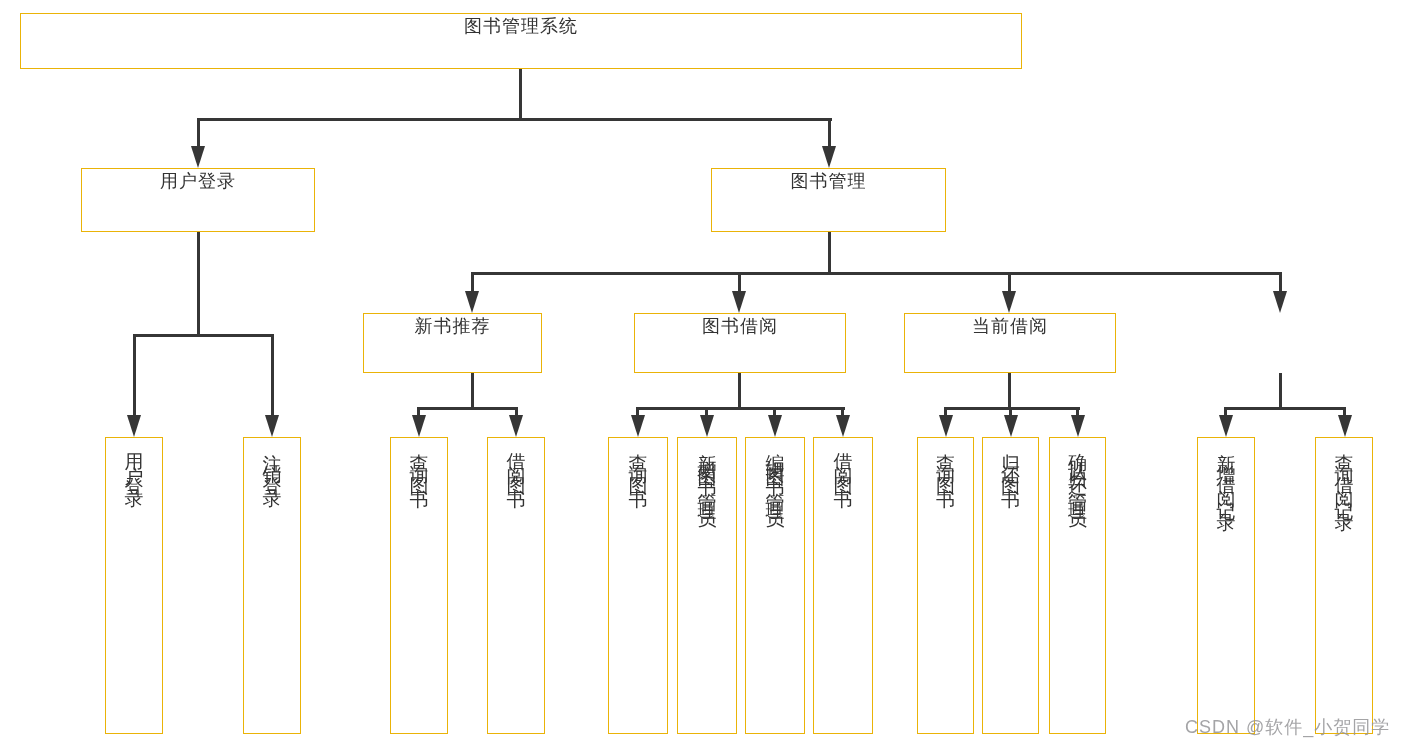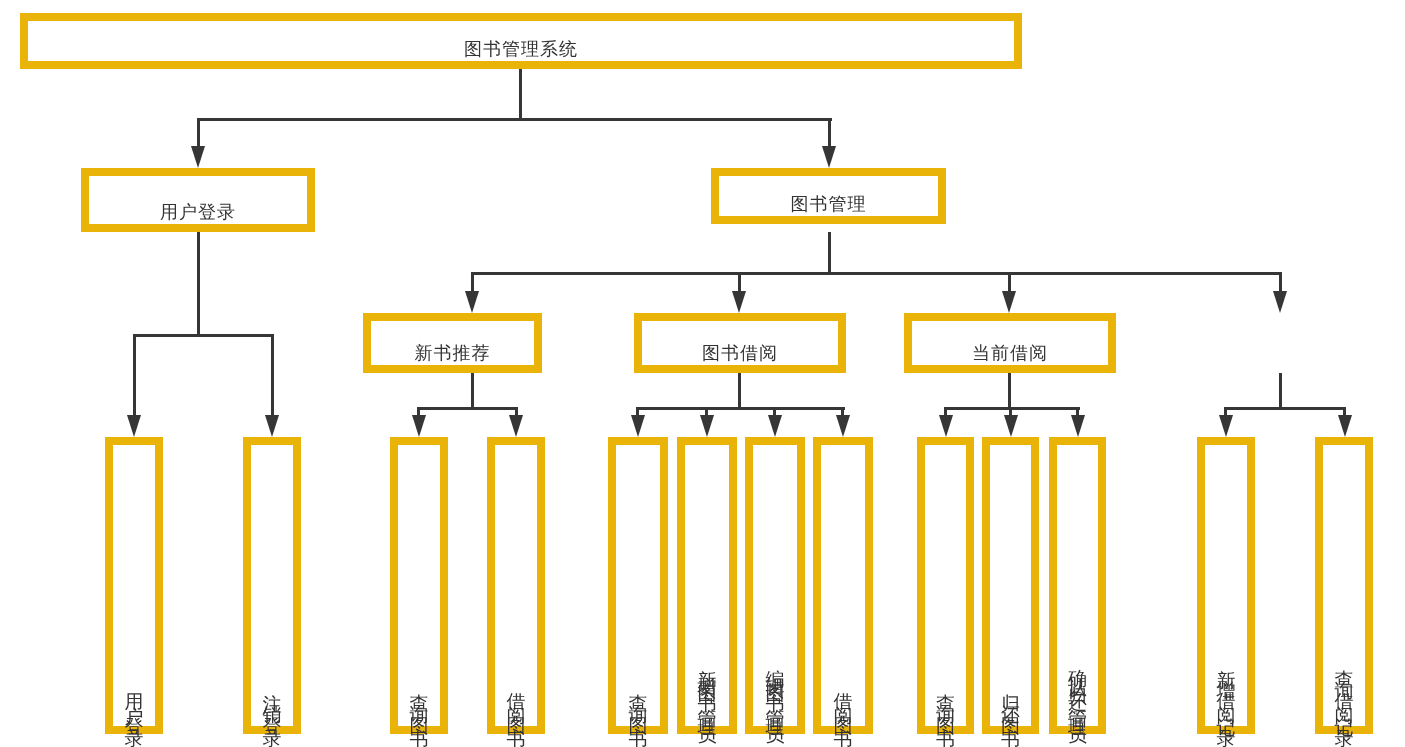--- a/index.html
+++ b/index.html
@@ -6,24 +6,24 @@
   #canvas {
     position:relative;
     width:1405px; height:747px;
     background:#ffffff;
     font-family:"Liberation Sans","DejaVu Sans",sans-serif;
     overflow:hidden;
   }
   .box {
     position:absolute;
     box-sizing:border-box;
-    border:8px solid #eab308;
+    border:1px solid #eab308;
     background:#ffffff;
     display:flex;
-    align-items:flex-end;
+    align-items:flex-start;
     justify-content:center;
     color:#333333;
   }
   .hlabel { font-size:18px; letter-spacing:1px; white-space:nowrap; }
   .vlabel {
     writing-mode:vertical-rl;
     text-orientation:mixed;
     font-size:19px;
     letter-spacing:12px;
     white-space:nowrap;
@@ -59,21 +59,21 @@
 
   <div class="line" style="left:197px; top:118px; width:3px; height:32px;"></div>
   <div class="arrow" style="left:191px; top:146px;"></div>
 
   <div class="line" style="left:828px; top:118px; width:3px; height:32px;"></div>
   <div class="arrow" style="left:822px; top:146px;"></div>
 
   <div class="box" style="left:81px; top:168px; width:234px; height:64px;">
     <span class="hlabel">用户登录</span>
   </div>
-  <div class="box" style="left:711px; top:168px; width:235px; height:56px;">
+  <div class="box" style="left:711px; top:168px; width:235px; height:64px;">
     <span class="hlabel">图书管理</span>
   </div>
 
   <div class="line" style="left:197px; top:232px; width:3px; height:104px;"></div>
   <div class="line" style="left:133px; top:334px; width:141px; height:3px;"></div>
   <div class="line" style="left:133px; top:334px; width:3px; height:83px;"></div>
   <div class="arrow" style="left:127px; top:415px;"></div>
   <div class="line" style="left:271px; top:334px; width:3px; height:83px;"></div>
   <div class="arrow" style="left:265px; top:415px;"></div>
 
@@ -169,14 +169,15 @@
     <span class="vlabel" style="letter-spacing:8px;">确认归还（管理员）</span>
   </div>
 
   <div class="box" style="left:1197px; top:437px; width:58px; height:297px;">
     <span class="vlabel">新增借阅记录</span>
   </div>
   <div class="box" style="left:1315px; top:437px; width:58px; height:297px;">
     <span class="vlabel">查询借阅记录</span>
   </div>
 
+  <div class="watermark">CSDN @软件_小贺同学</div>
 
 </div>
 
 </body></html>

